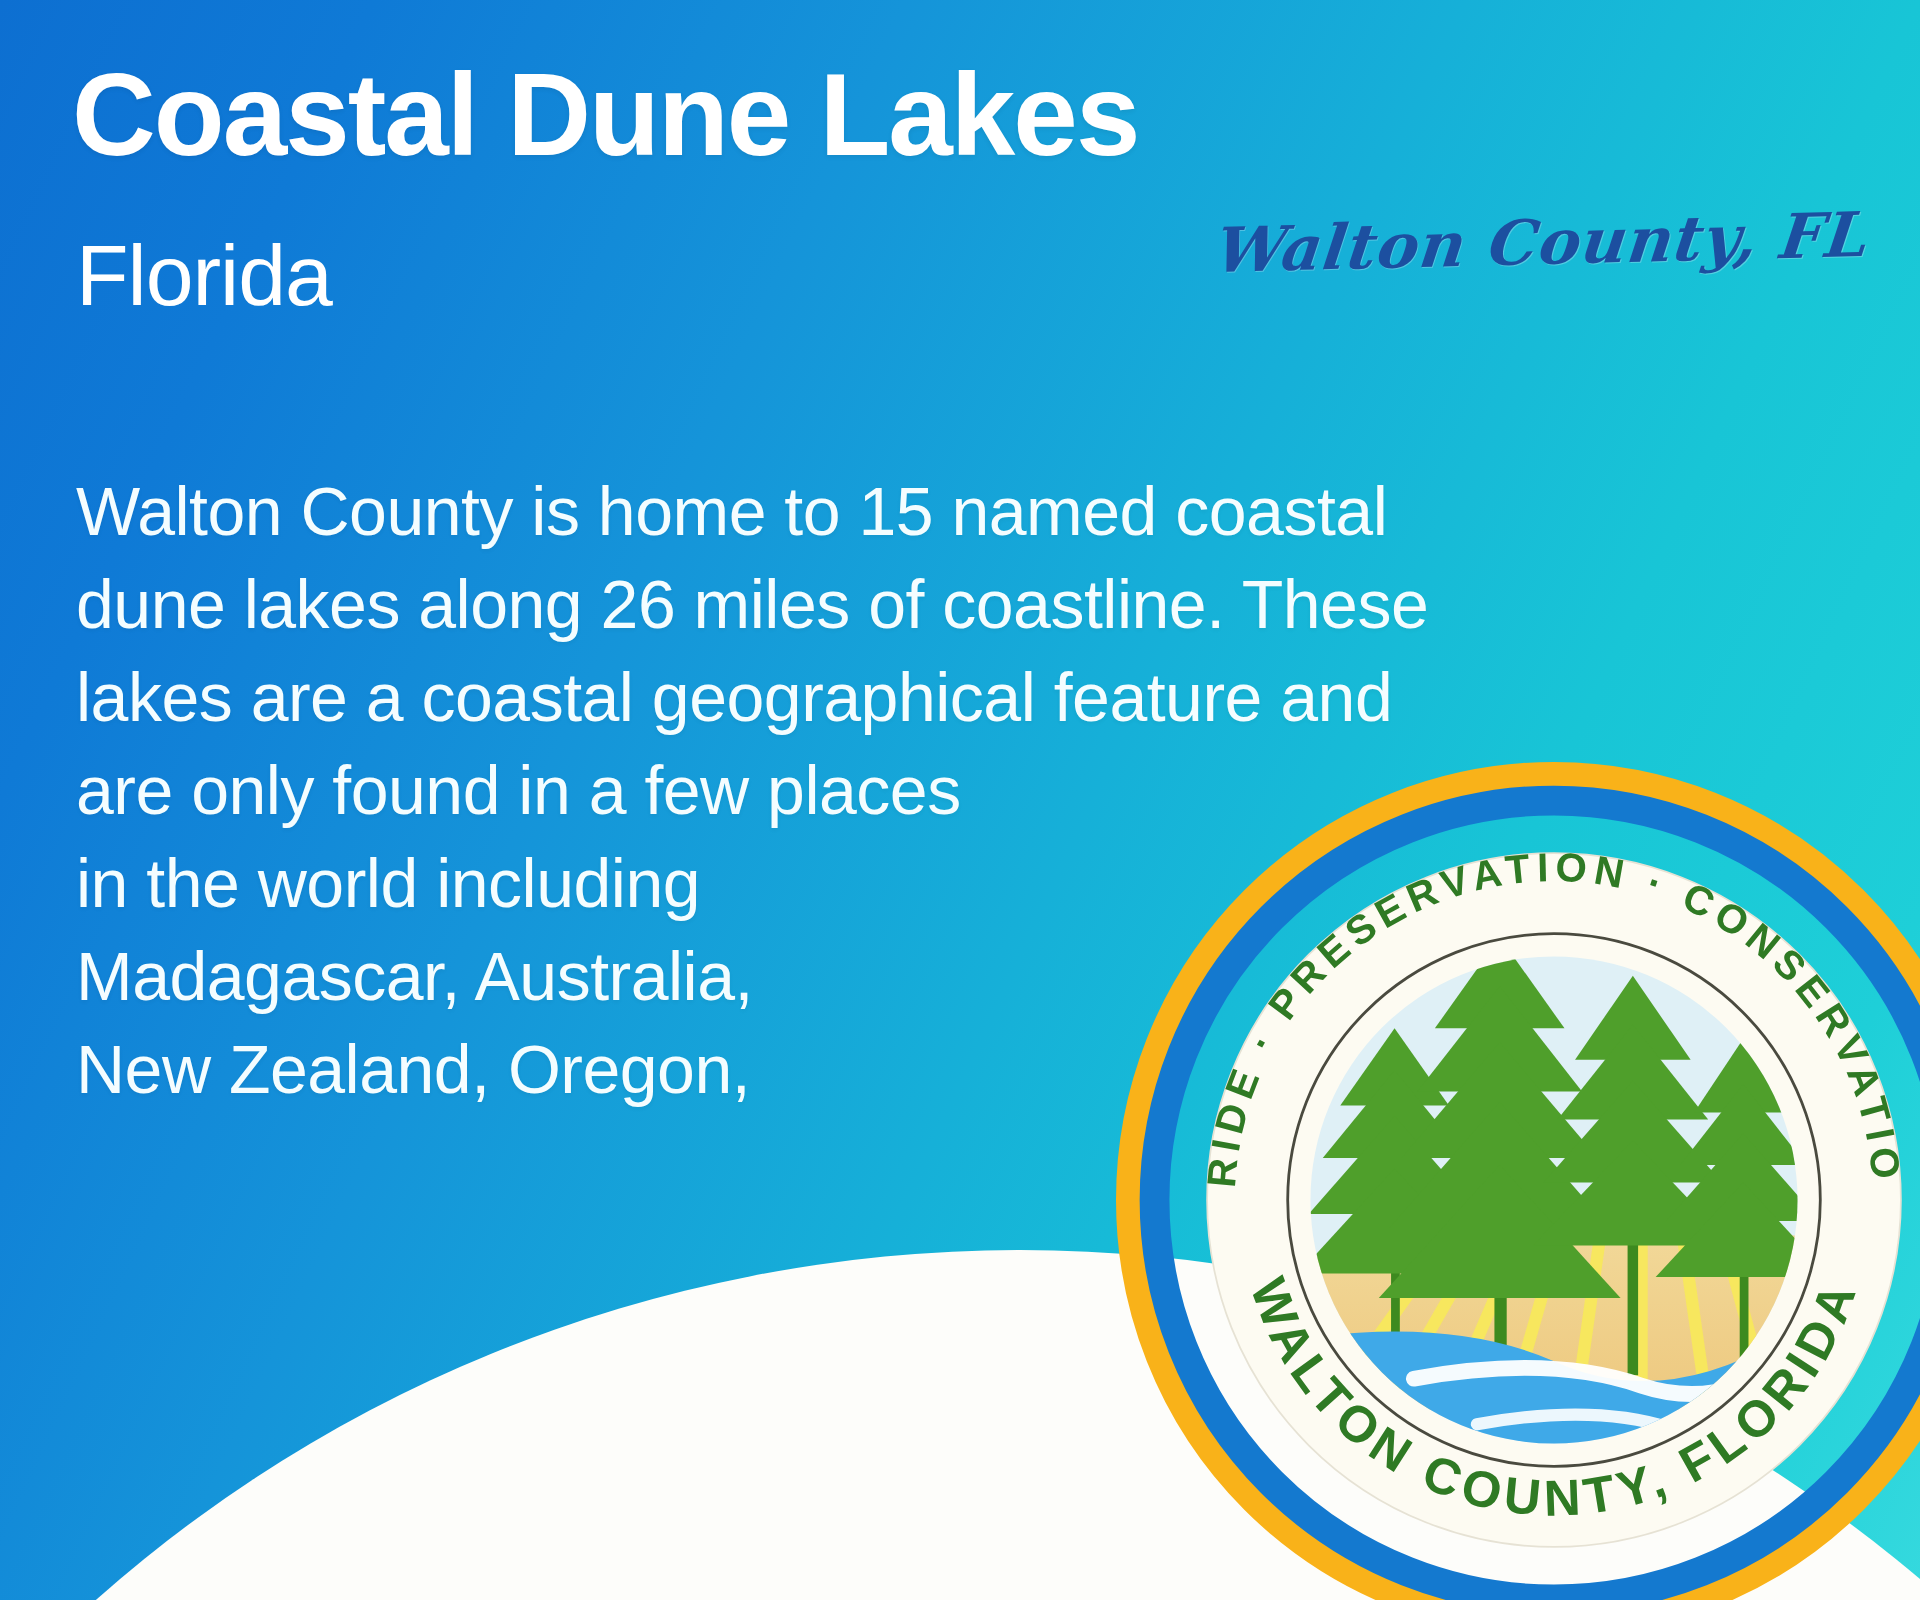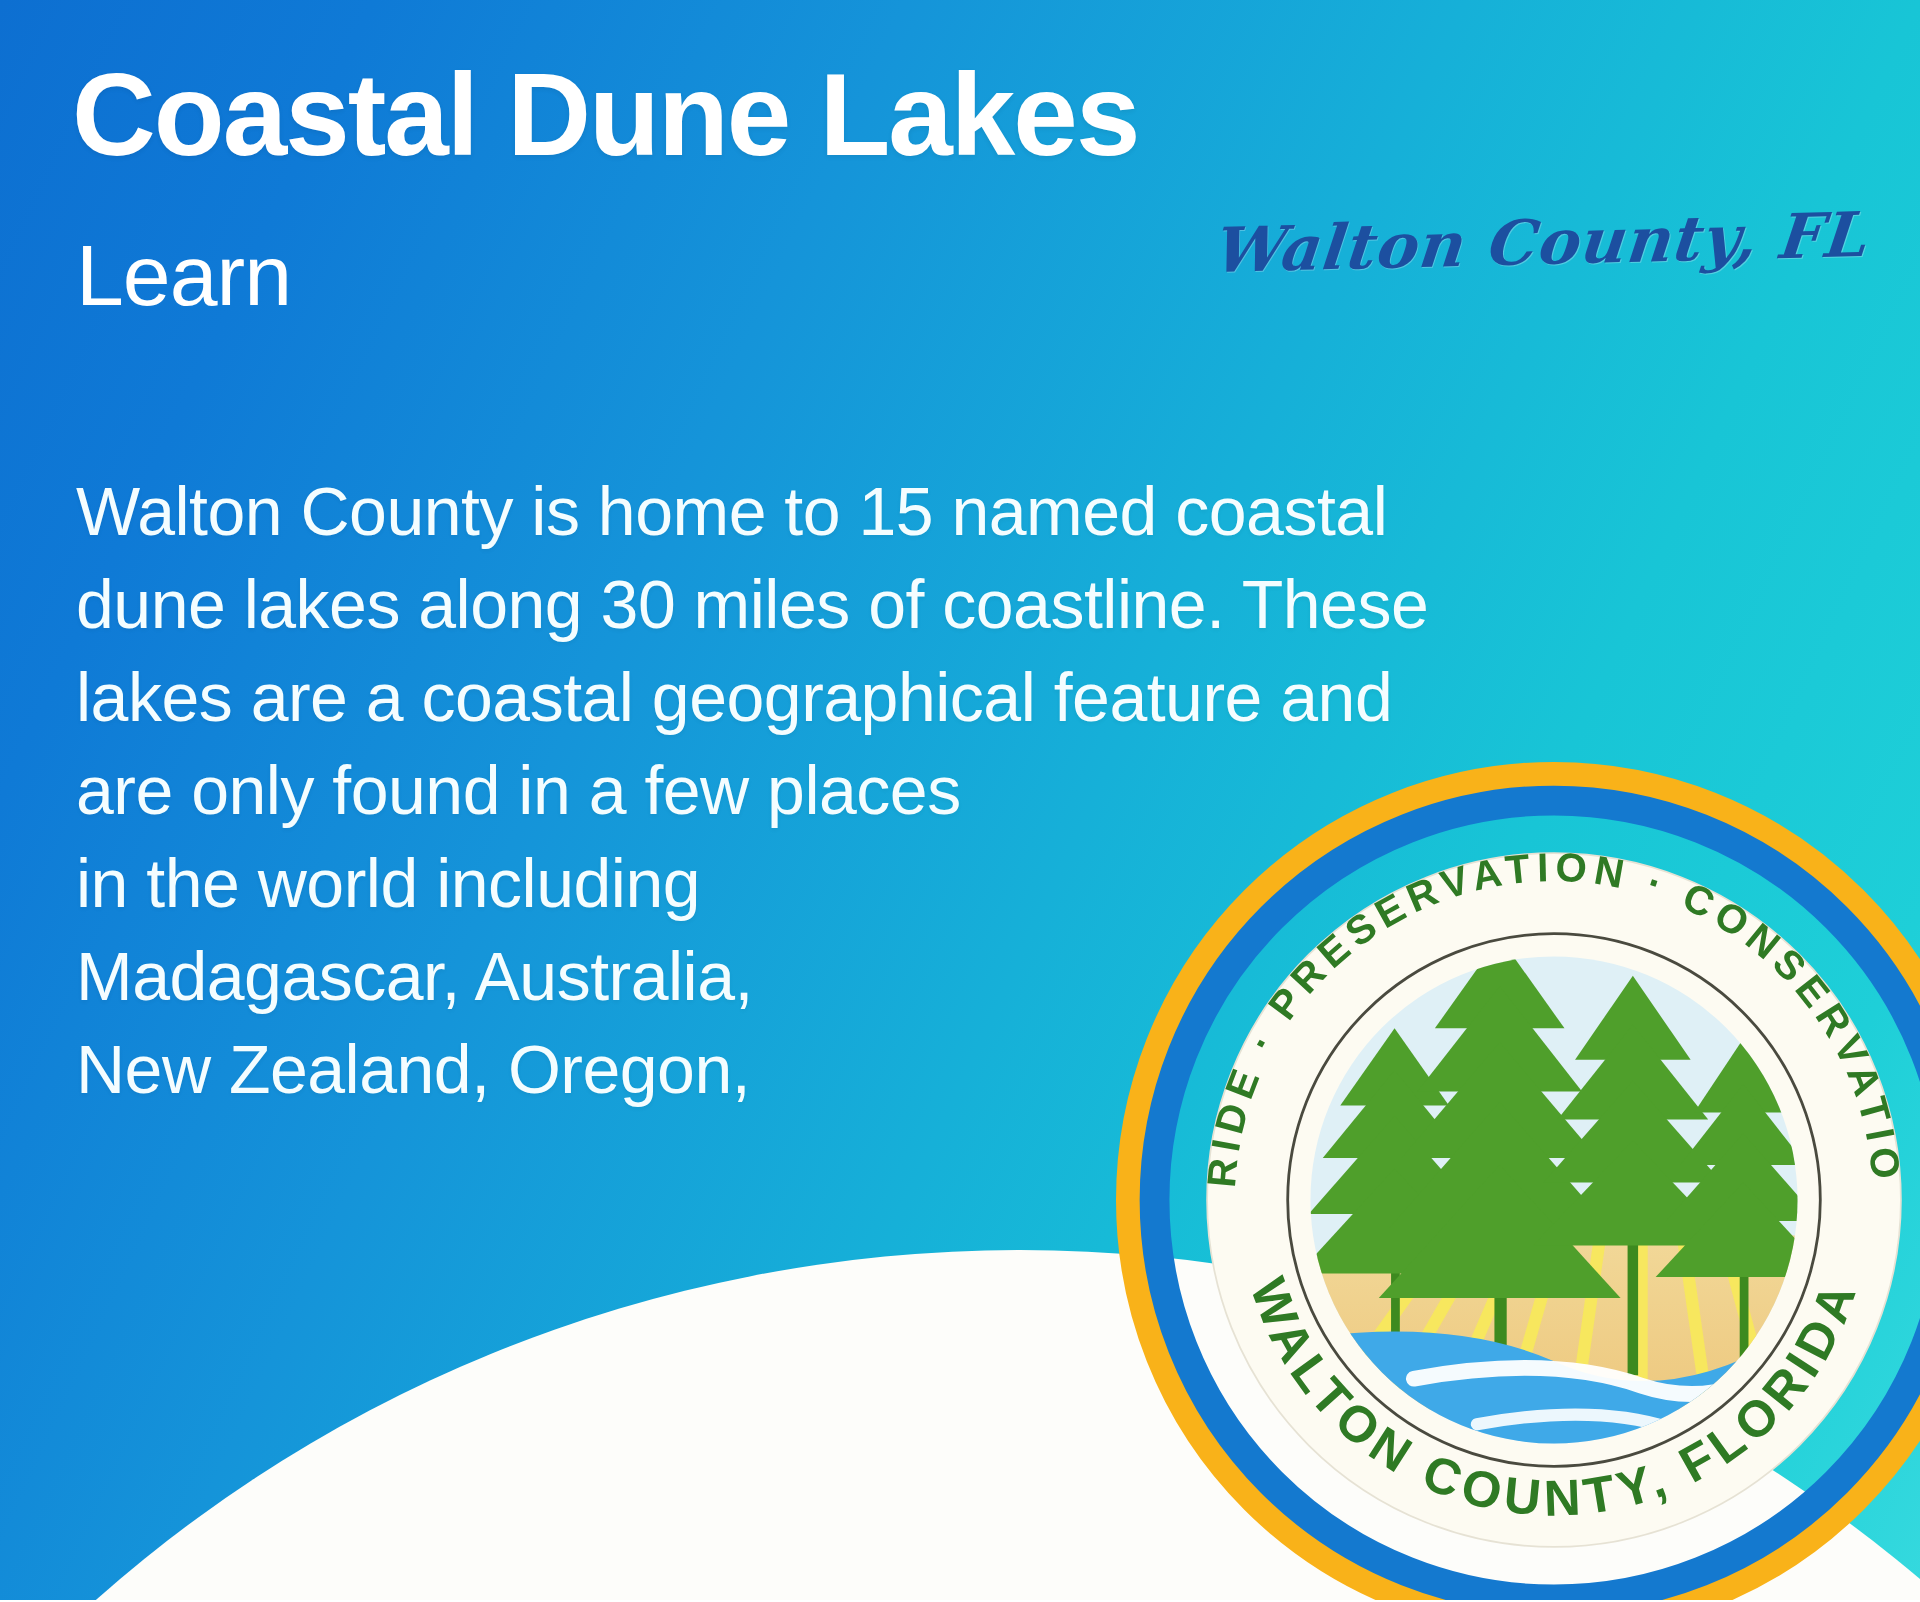--- a/index.html
+++ b/index.html
@@ -126,27 +126,27 @@
   }
   .seal-wrap svg { display: block; width: 100%; height: 100%; }
 </style>
 </head>
 <body>
 
 <div id="poster">
 
   <div class="header">
     <div class="title">Coastal Dune Lakes</div>
-    <div class="subtitle">Learn</div>
+    <div class="subtitle">Florida</div>
     <div class="script-tag">Walton County, FL</div>
   </div>
 
   <div class="body-copy">
     <div class="bline">Walton County is home to 15 named coastal</div>
-    <div class="bline">dune lakes along 30 miles of coastline. These</div>
+    <div class="bline">dune lakes along 26 miles of coastline. These</div>
     <div class="bline">lakes are a coastal geographical feature and</div>
     <div class="bline">are only found in a few places</div>
     <div class="bline">in the world including</div>
     <div class="bline">Madagascar, Australia,</div>
     <div class="bline">New Zealand, Oregon,</div>
   </div>
 
   <div class="swoosh"></div>
 
 

